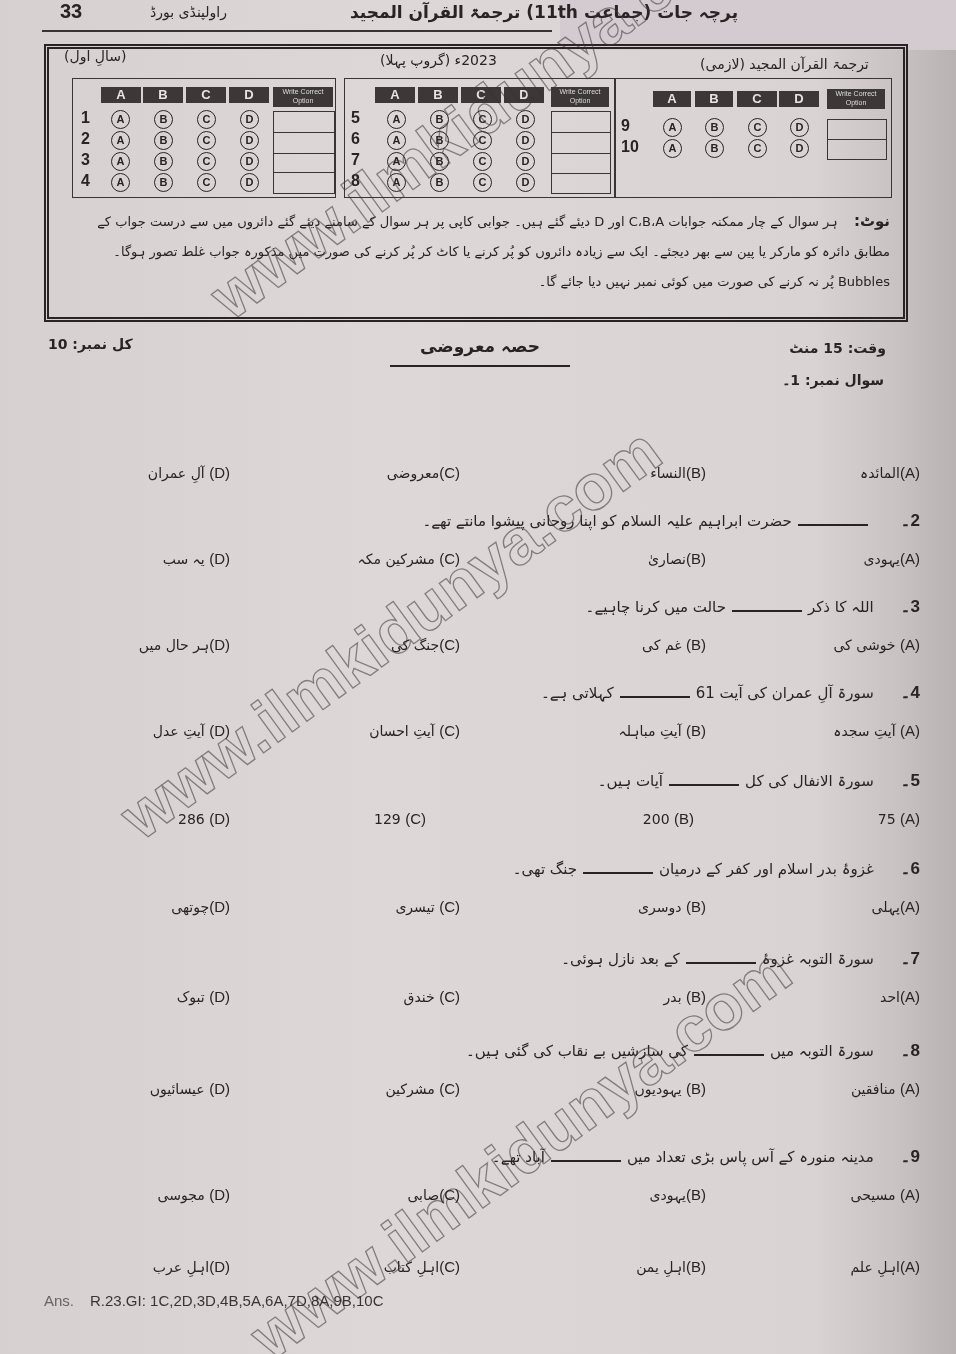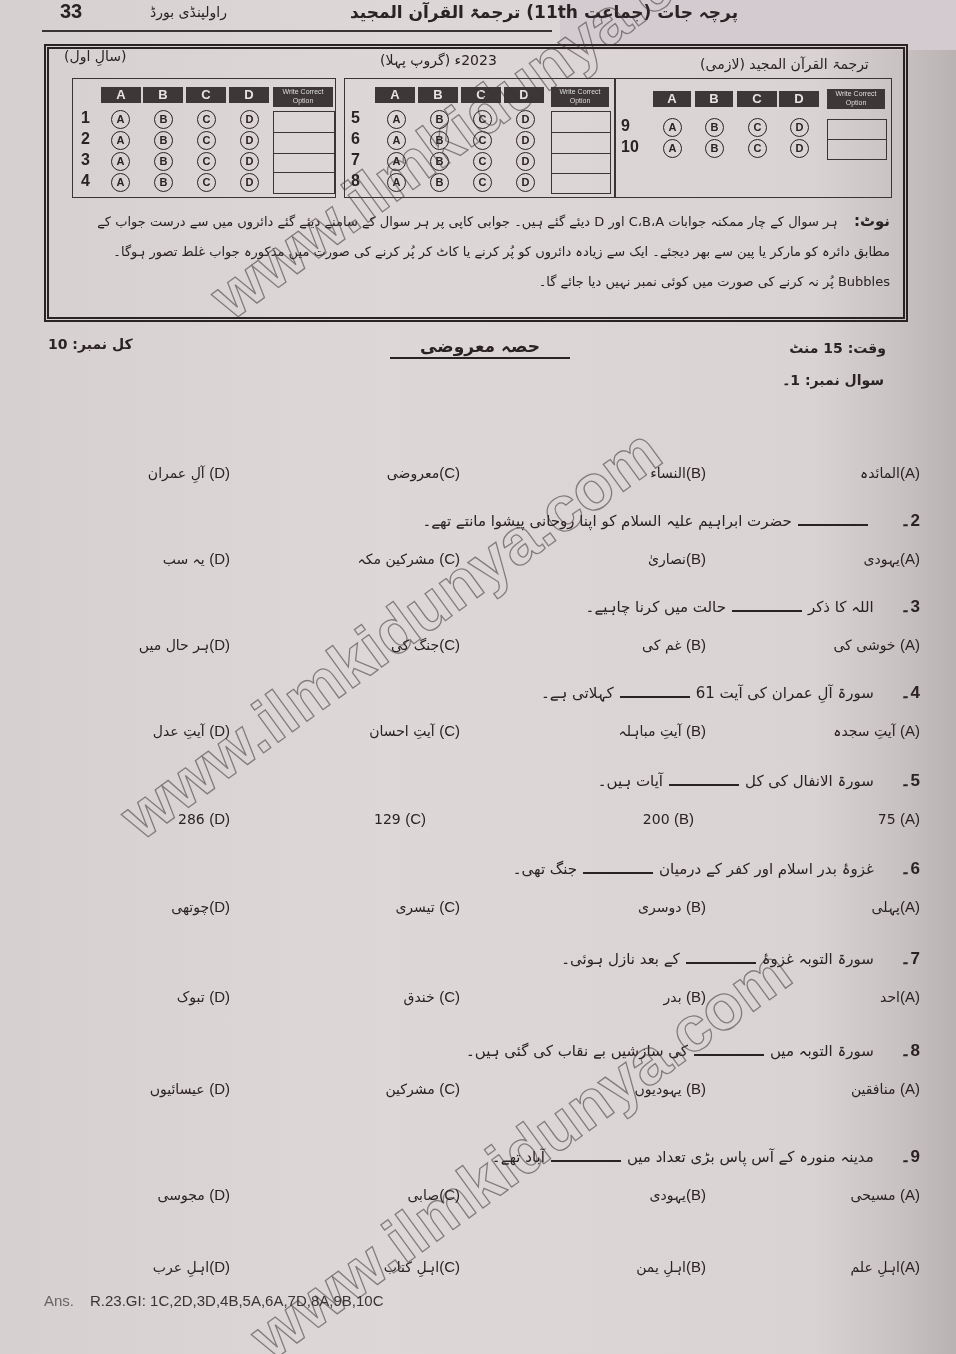--- a/index.html
+++ b/index.html
@@ -40,21 +40,21 @@
   .grid .bubble { position:absolute; width:17px; height:17px; border:1.5px solid #2a2324; border-radius:50%;
     font:bold 11px "Liberation Sans", sans-serif; text-align:center; line-height:17px; }
   .grid .ansbox { position:absolute; border:1.5px solid #3b3436; background:transparent; }
 
   .note { position:absolute; left:60px; top:206px; width:830px; direction:rtl; font-size:13px; line-height:30px; }
   .note .lbl { font-weight:bold; font-size:15px; margin-left:12px; }
 
   .meta-right { position:absolute; right:70px; top:340px; font-size:14px; direction:rtl; font-weight:bold; }
   .meta-left { position:absolute; left:48px; top:336px; font-size:14px; direction:rtl; font-weight:bold; }
   .section-title { position:absolute; left:390px; top:336px; width:180px; text-align:center; font-size:17px;
-    font-weight:bold; direction:rtl; border-bottom:2px solid #2a2324; padding-bottom:1px; }
+    font-weight:bold; direction:rtl; border-bottom:2px solid #2a2324; padding-bottom:9px; }
   .q-label { position:absolute; right:72px; top:372px; font-size:14px; direction:rtl; font-weight:bold; }
 
   .q { position:absolute; left:100px; width:820px; height:84px; }
   .q .stem { position:absolute; right:0; top:0; direction:rtl; font-size:15px; white-space:nowrap; }
   .q .stem .num { font:bold 17px "Liberation Sans", sans-serif; margin-left:22px; }
   .q .blank { display:inline-block; width:70px; border-bottom:2px solid #2a2324; margin:0 6px; }
   .q .opt { position:absolute; top:40px; direction:rtl; font-size:14px; white-space:nowrap; }
   .q .opt .k { font-family:"Liberation Sans", sans-serif; font-size:15px; }
   .o-a { right:0; }
   .o-b { right:214px; }

